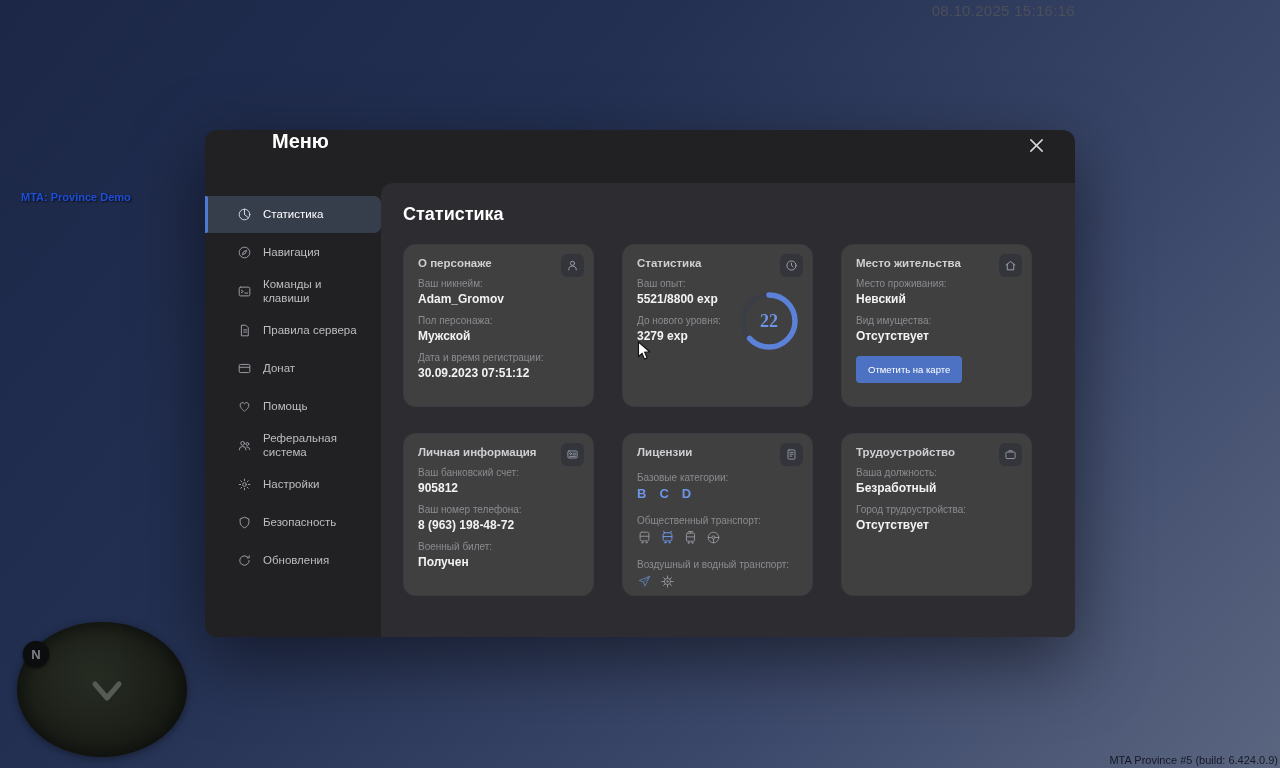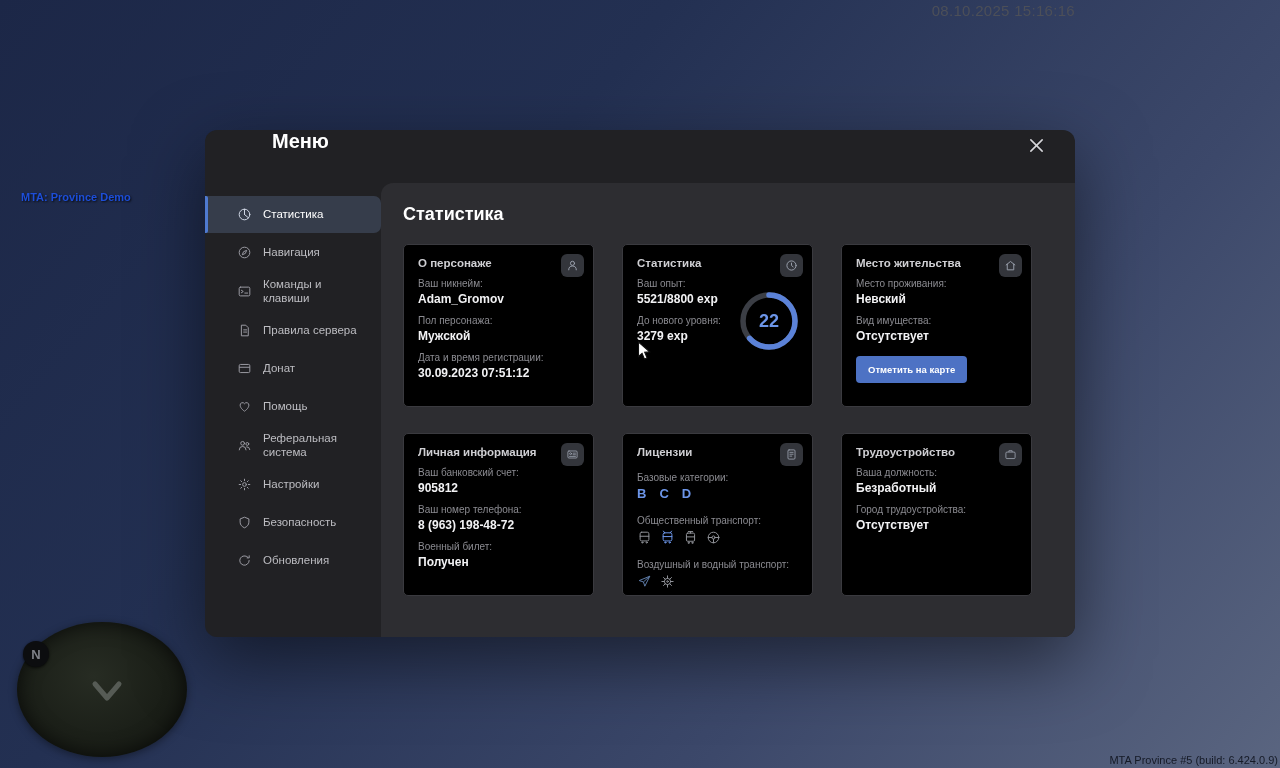--- a/index.html
+++ b/index.html
@@ -56,45 +56,45 @@
     content:""; position:absolute; left:0; top:0; bottom:0; width:3px; background:#4f7ad0;
     border-radius:0 2px 2px 0;
   }
   .nicon svg { width:15px; height:15px; display:block; }
 
   
   .content { flex:1; background:#2d2d31; border-radius:12px 0 0 0; padding:21px 22px; }
   .page-title { font-size:18px; font-weight:700; color:#fff; margin-bottom:19px; }
   .grid { display:grid; grid-template-columns:repeat(3, 191px); gap:26px 28px; }
   .card {
-    position:relative; width:191px; height:163px; background:#000000;
-    border:1px solid #3a3a3f; border-radius:5px; padding:12px 14px;
+    position:relative; width:191px; height:163px; background:#404040;
+    border:1px solid #3a3a3f; border-radius:12px; padding:12px 14px;
   }
   .card-title { font-size:11.5px; font-weight:600; color:#cfcfd3; }
   .card-icon {
     position:absolute; top:9px; right:9px; width:23px; height:23px; border-radius:6px;
     background:#33353b; display:flex; align-items:center; justify-content:center; color:#9aa0ad;
   }
   .card-icon svg { width:13px; height:13px; }
   .flabel { font-size:10px; color:#8b8b91; margin-top:9px; }
   .fvalue { font-size:12px; font-weight:700; color:#f2f2f4; margin-top:3px; }
 
   
   .ring { position:absolute; right:13px; top:46px; width:60px; height:60px; }
   .ring .track { fill:none; stroke:#3b3e45; stroke-width:5.5; }
   .ring .bar { fill:none; stroke:#5b82d8; stroke-width:5.5; stroke-linecap:round; }
   .ring .lvl {
     position:absolute; inset:0; display:flex; align-items:center; justify-content:center;
-    font-size:18px; font-weight:700; color:#6c95e8;
+    font-size:18px; font-weight:700; color:#6c95e8;font-family:Liberation Serif, serif;
   }
 
   
   .map-btn {
     margin-top:13px; padding:8px 12px; border:none; border-radius:4px; cursor:pointer;
-    background:#4d72c4; color:#fff; font-size:9.5px; font-weight:700;
+    background:#4d72c4; color:#fff; font-size:9.5px; font-weight:400;
     font-family:"Liberation Sans", sans-serif;
   }
 
   
   .lic .flabel { margin-top:14px; }
   .cat-row { display:flex; gap:13px; margin-top:3px; }
   .cat { font-size:13px; font-weight:700; color:#6c95e8; }
   .ticon-row { display:flex; gap:8px; margin-top:4px; align-items:center; }
   .ticon { color:#8e9096; display:flex; }
   .ticon svg { width:15px; height:15px; }

